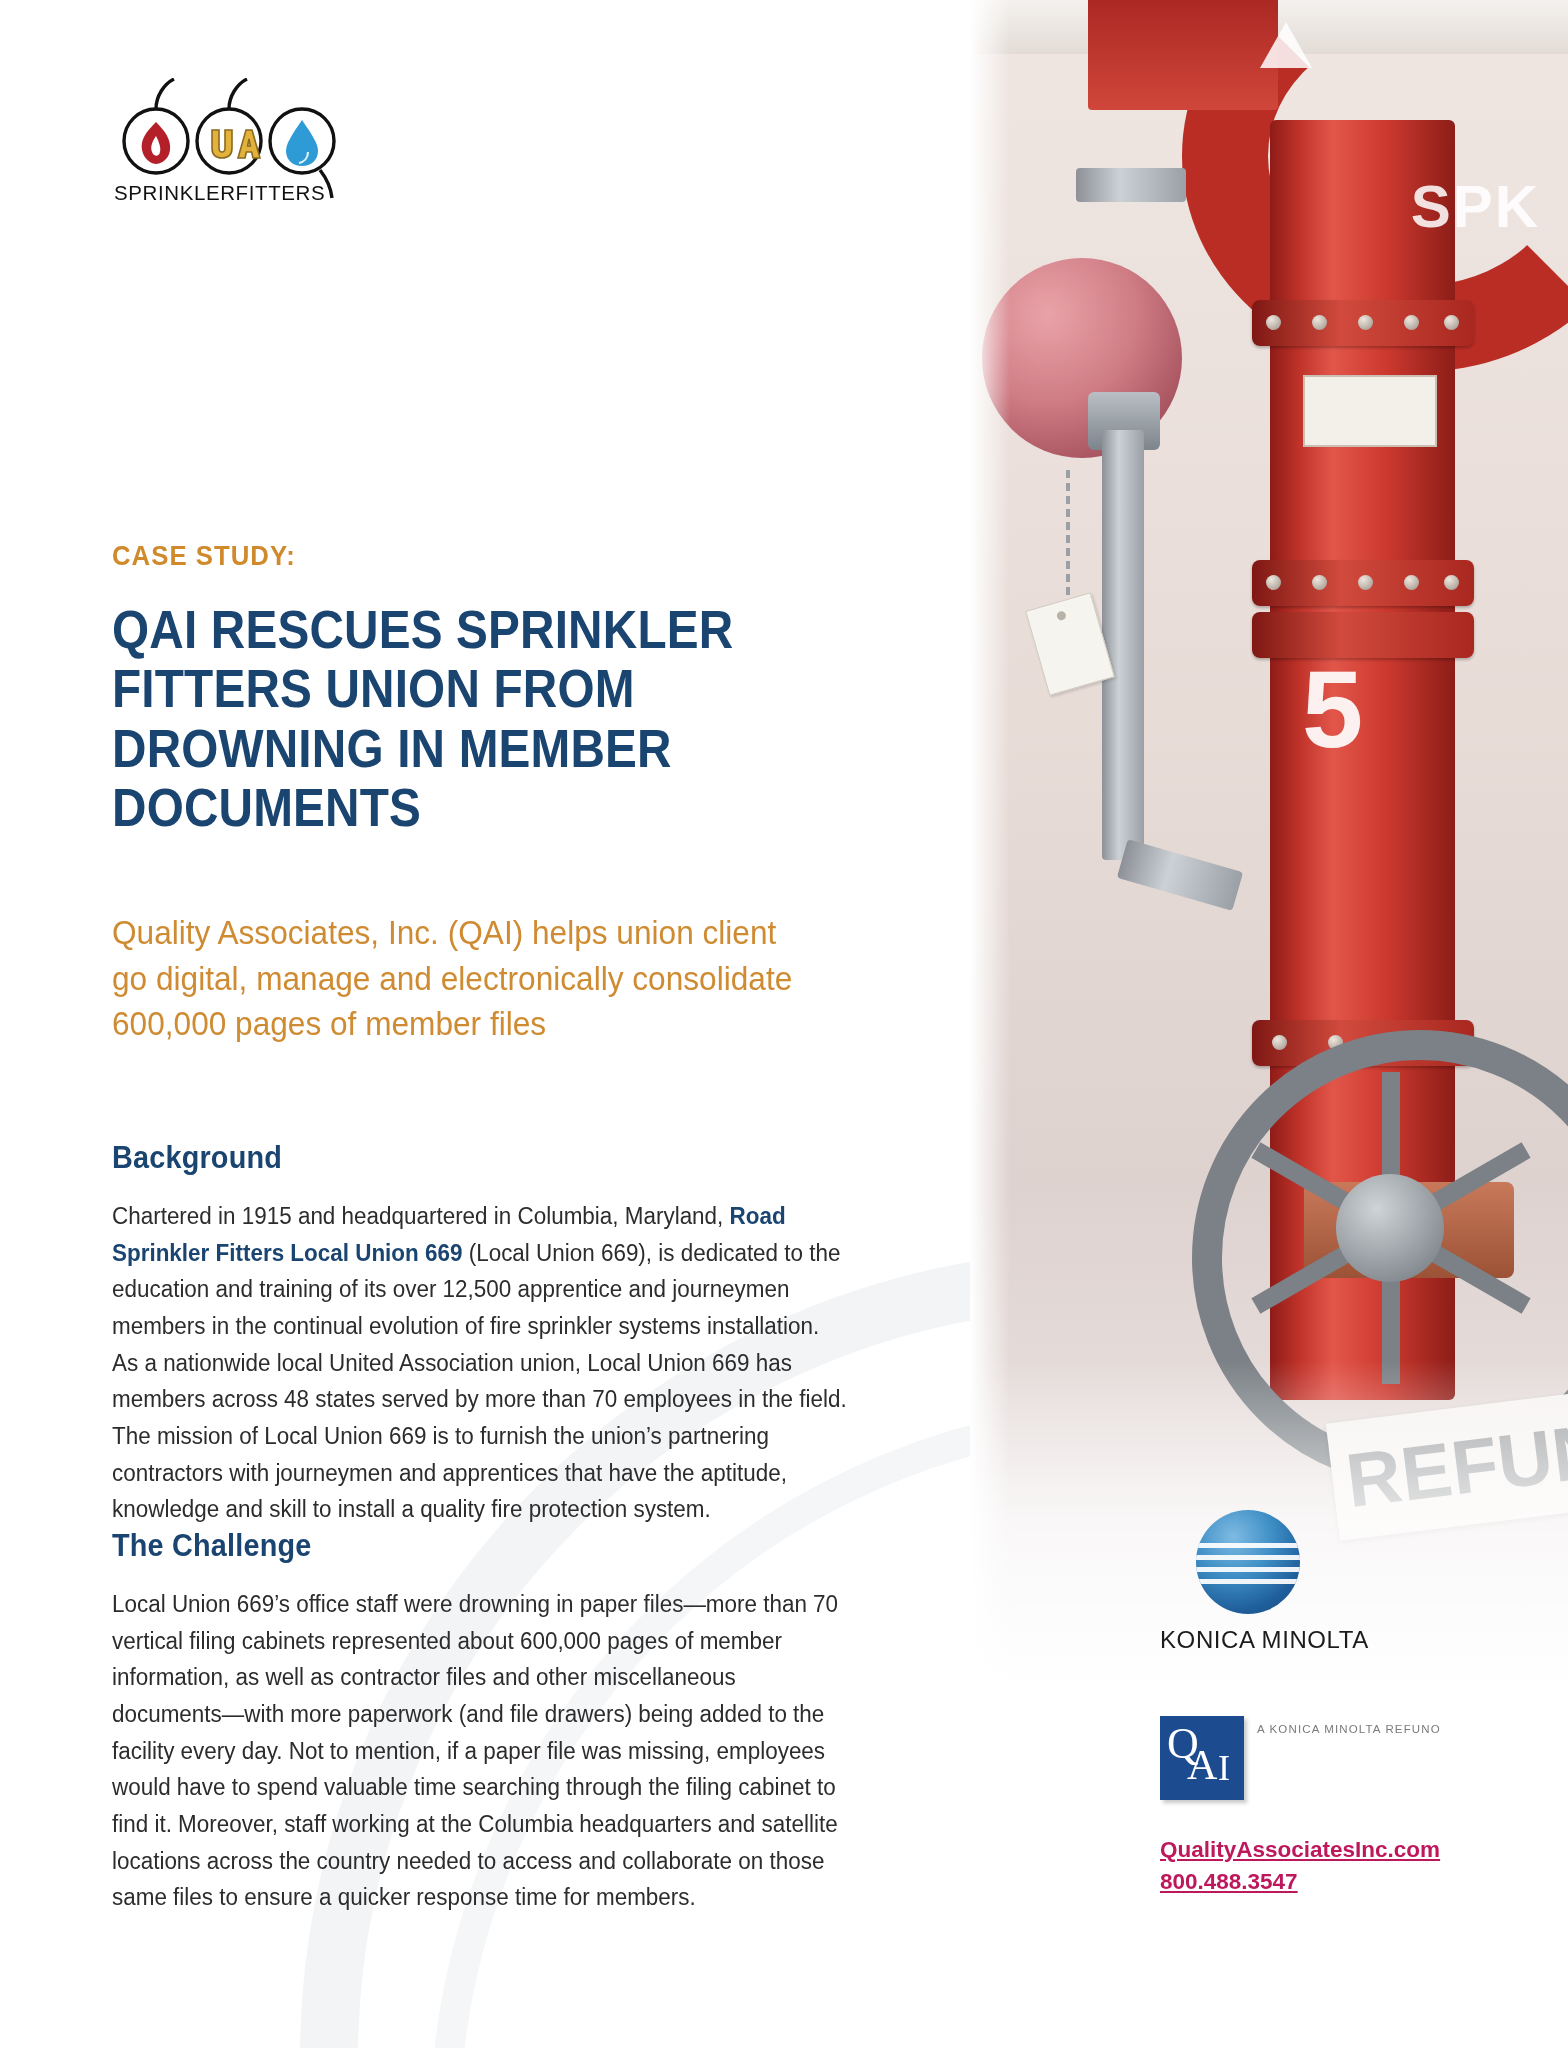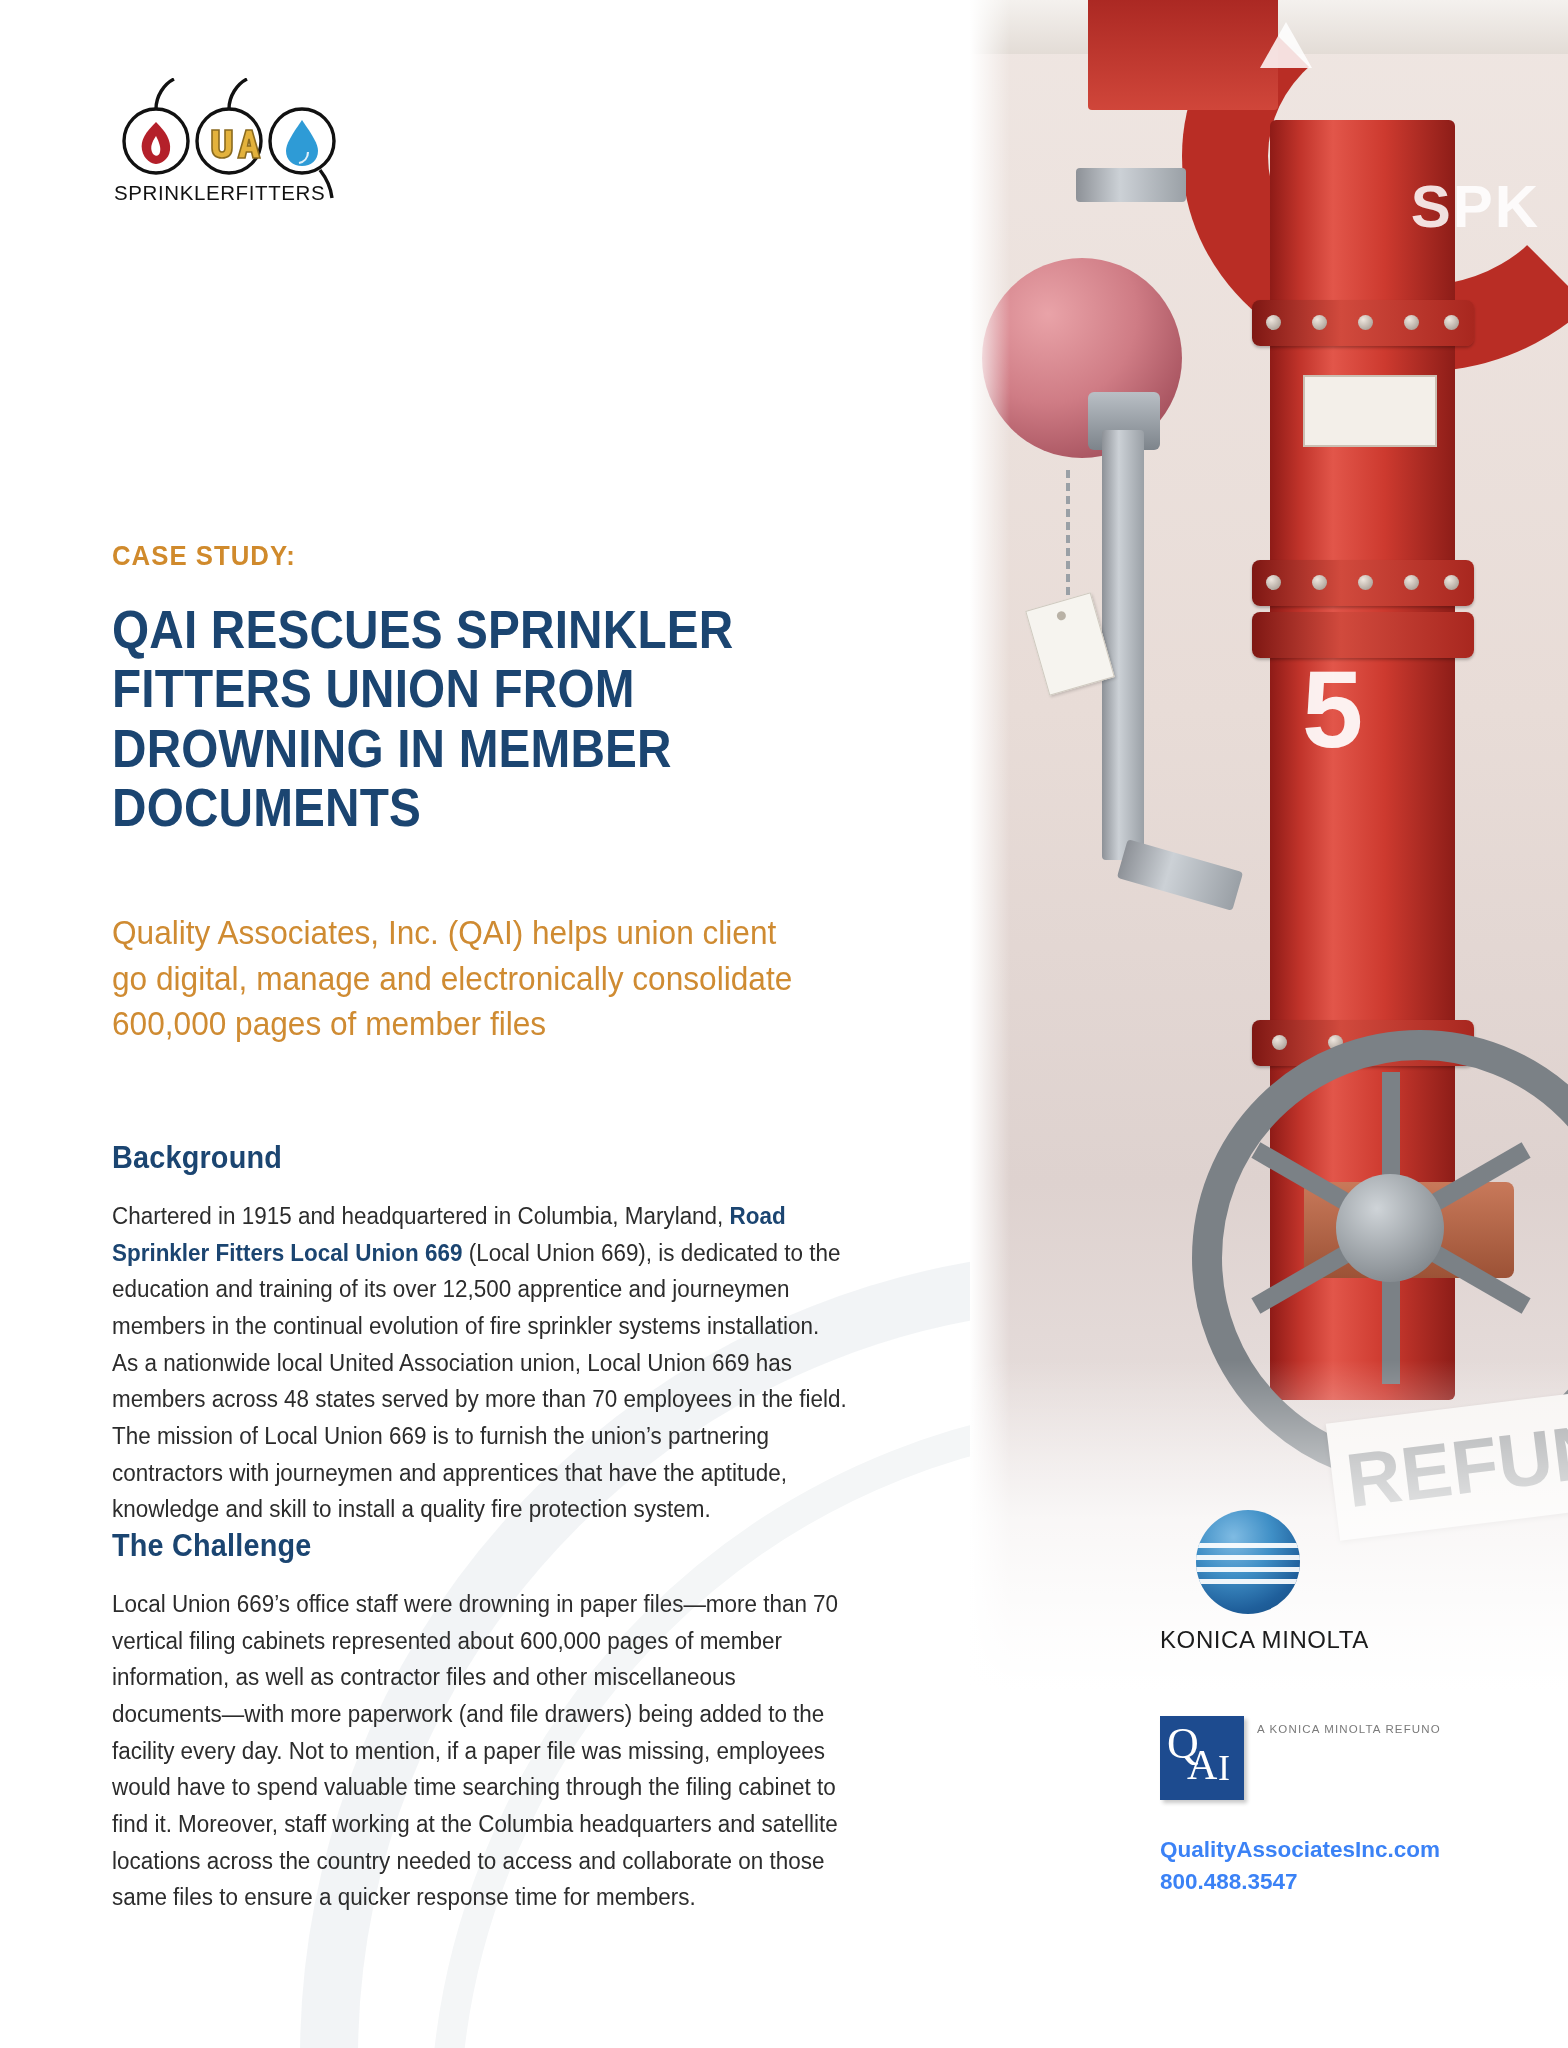--- a/index.html
+++ b/index.html
@@ -480,21 +480,22 @@
     font-size: 11.5px;
     letter-spacing: 1.15px;
     color: #7a7a7a;
   }
   .qai-contact {
     margin-top: 34px;
     font-family: "Liberation Sans Narrow", "Liberation Sans", sans-serif;
     font-weight: 700;
     font-size: 22.5px;
     line-height: 1.42;
-    color: #3b82f6;
+    color: #be185d;
+    text-decoration: underline;
   }
 </style>
 </head>
 <body>
 
 <div class="page">
 
   <div class="swoosh-wrap">
     <div class="swoosh-a"></div>
     <div class="swoosh-b"></div>

